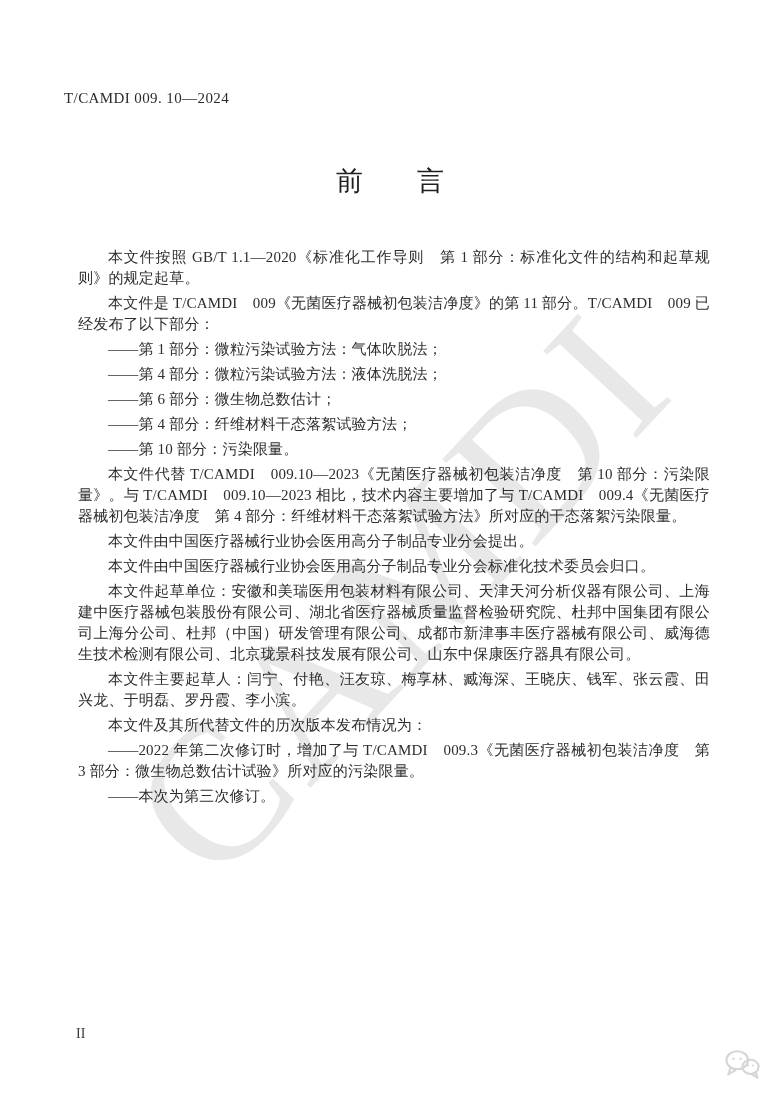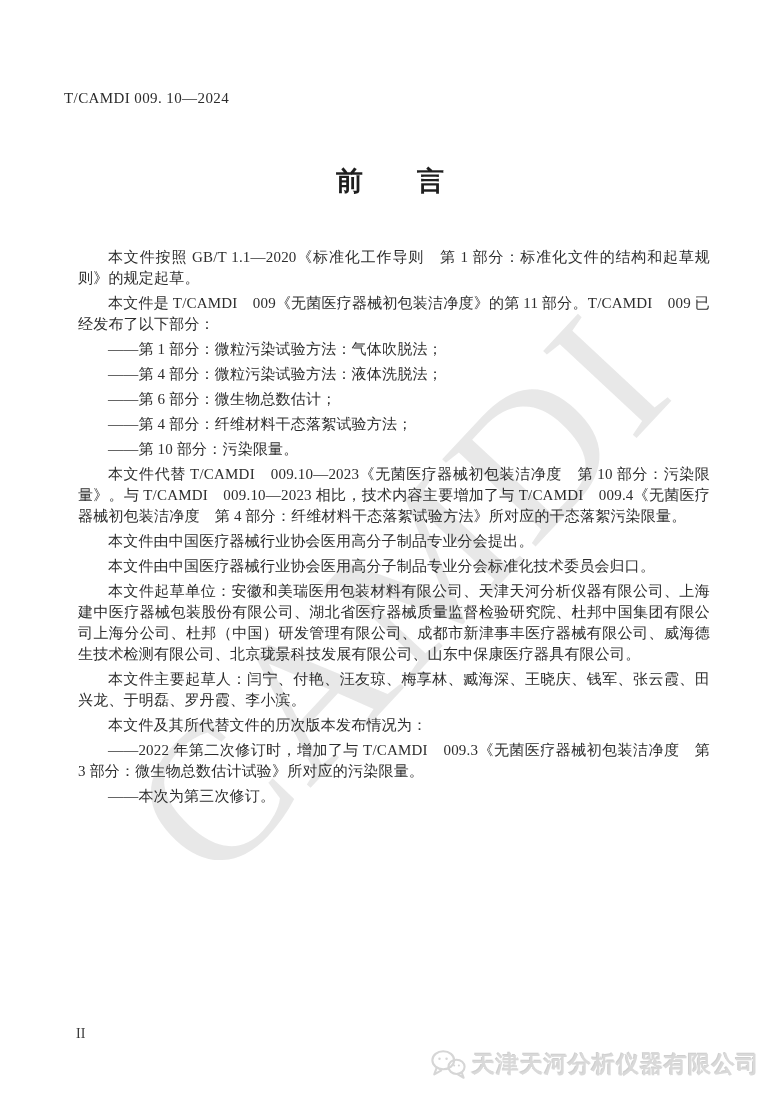--- a/index.html
+++ b/index.html
@@ -22,21 +22,21 @@
     z-index: 2;
   }
   .page-title {
     position: absolute;
     left: 0;
     top: 163px;
     width: 100%;
     margin: 0;
     text-align: center;
     font-size: 27px;
-    font-weight: bold;
+    font-weight: normal;
     color: #1e1e1e;
     z-index: 2;
   }
   .body-text {
     position: absolute;
     left: 74px;
     top: 243px;
     width: 640px;
     font-size: 15px;
     line-height: 21px;
@@ -127,16 +127,15 @@
         <ellipse cx="14" cy="12" rx="11.5" ry="9.5" fill="none" stroke="#d6d6d6" stroke-width="2.2"></ellipse>
         <path d="M7 20 L4.5 27 L12.5 22.5" fill="none" stroke="#d6d6d6" stroke-width="2.2" stroke-linejoin="round"></path>
         <circle cx="10" cy="10.5" r="1.3" fill="#d6d6d6"></circle>
         <circle cx="17.5" cy="10.5" r="1.3" fill="#d6d6d6"></circle>
         <ellipse cx="28" cy="19" rx="8.5" ry="7.5" fill="none" stroke="#d6d6d6" stroke-width="2.2"></ellipse>
         <path d="M33.5 25 L35.5 30.5 L28.5 26.5" fill="none" stroke="#d6d6d6" stroke-width="2.2" stroke-linejoin="round"></path>
         <circle cx="25.5" cy="17.5" r="1.1" fill="#d6d6d6"></circle>
         <circle cx="30.5" cy="17.5" r="1.1" fill="#d6d6d6"></circle>
       </svg>
     </span>
-    <span class="brand-text">天津天河分析仪器有限公司</span>
   </div>
 
 </div>
 
 </body></html>

